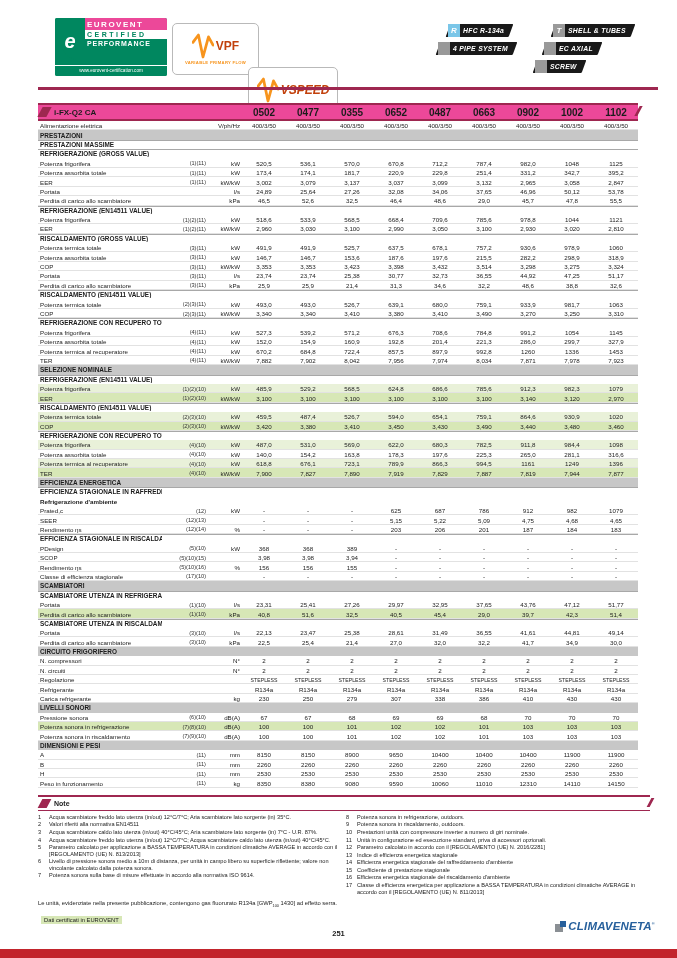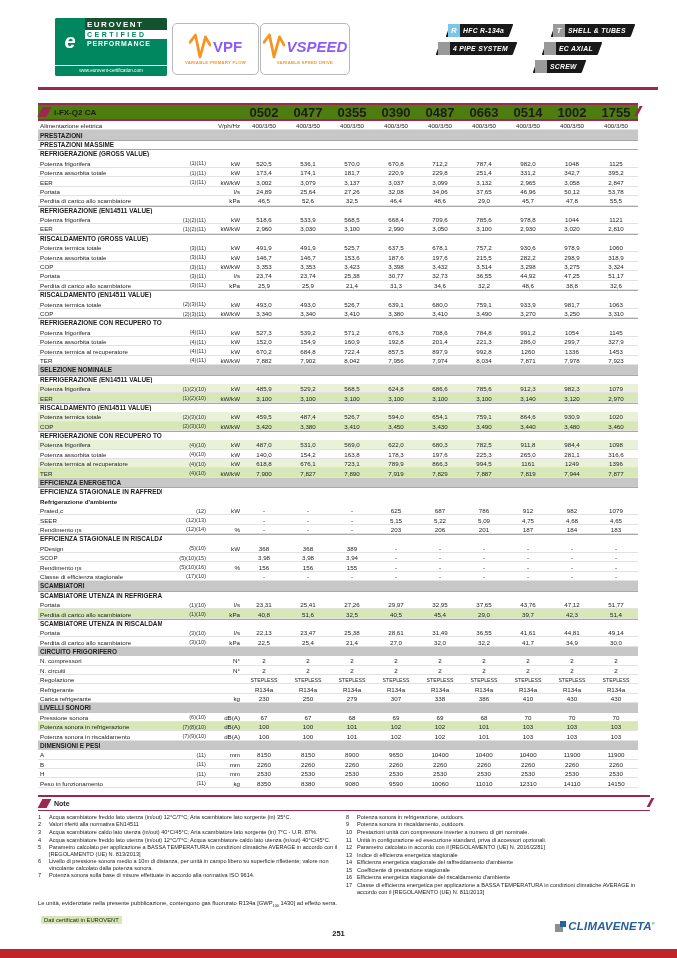--- a/index.html
+++ b/index.html
@@ -4,47 +4,47 @@
 <style>
   html,body{margin:0;padding:0;}
   body{width:677px;height:958px;background:#ffffff;font-family:"Liberation Sans",sans-serif;color:#1c1c1c;position:relative;overflow:hidden;}
   .abs{position:absolute;}
 
   
   .eurovent{left:55px;top:18px;width:112px;height:58px;background:#00875f;border-radius:2px;display:flex;flex-direction:column;overflow:hidden;}
   .ev-top{flex:1;display:flex;}
   .ev-emblem{width:30px;background:#00875f;color:#fff;display:flex;align-items:center;justify-content:center;font-size:20px;font-style:italic;font-weight:bold;clip-path:polygon(0 0,100% 0,100% 100%,35% 78%,0 30%);}
   .ev-lines{flex:1;display:flex;flex-direction:column;}
-  .ev-l1{background:#14532d;color:#fff;font-weight:bold;font-size:8px;letter-spacing:1.5px;padding:2px 2px 1px 2px;}
+  .ev-l1{background:#ec4899;color:#fff;font-weight:bold;font-size:8px;letter-spacing:1.5px;padding:2px 2px 1px 2px;}
   .ev-l2{background:#fff;color:#00875f;font-weight:bold;font-size:7px;letter-spacing:2.5px;padding:1px 2px;}
   .ev-l3{background:#00875f;color:#fff;font-weight:bold;font-size:7px;letter-spacing:0.8px;padding:1px 2px;}
   .ev-url{background:#00875f;color:#fff;font-size:4.6px;text-align:center;padding:2px 0 3px 0;border-top:1px solid #fff;}
   .vbadge{top:23px;height:50px;border:1.5px solid #b9b9b9;border-radius:5px;background:#fff;display:flex;flex-direction:column;align-items:center;justify-content:center;}
   .vb-row{display:flex;align-items:center;gap:2px;}
-  .vb-title{font-weight:bold;font-size:15px;color:#8b5cf6;}
+  .vb-title{font-weight:bold;font-size:12px;color:#c2410c;}
   .vb-title.it{font-style:italic;}
   .vb-sub{font-size:4.2px;color:#f7941d;font-weight:bold;margin-top:1px;letter-spacing:0.3px;}
   
   .chip{position:absolute;height:13px;background:#191919;transform:skewX(-20deg);display:flex;align-items:center;border-radius:1px;}
   .chip-inner{transform:skewX(20deg);display:flex;align-items:center;height:100%;}
   .chip-letter{width:12px;height:100%;display:flex;align-items:center;justify-content:center;color:#fff;font-weight:bold;font-style:italic;font-size:8px;margin-right:3px;}
   .chip-label{color:#fff;font-weight:bold;font-style:italic;font-size:6.8px;letter-spacing:0.3px;padding-right:7px;white-space:nowrap;}
 
   
   .toprule{left:38px;top:87px;width:620px;height:3px;background:#9e2750;}
 
   
   .content{left:38px;top:103px;width:620px;}
   .sheet{width:600px;}
-  .thead{height:14px;border-top:2px solid #9e2750;border-bottom:2px solid #9e2750;display:flex;align-items:center;position:relative;background:#4d7c0f;}
+  .thead{height:14px;border-top:2px solid #9e2750;border-bottom:2px solid #9e2750;display:flex;align-items:center;position:relative;background:#ec4899;}
   .thead .wedgeL{width:9px;height:10px;background:#9e2750;transform:skewX(-28deg);margin-left:2px;margin-right:5px;}
   .thead .wedgeR{position:absolute;right:-2px;top:1px;width:3px;height:10px;background:#9e2750;transform:skewX(-28deg);}
   .t-title{font-weight:bold;font-size:8px;flex:0 0 188px;}
   .hvals{display:flex;}
-  .hval{width:44px;text-align:center;font-weight:bold;font-size:13px;}
+  .hval{width:44px;text-align:center;font-weight:bold;font-size:10px;}
 
   .row{height:9.4px;display:flex;align-items:center;font-size:6.2px;}
   .row.data{box-shadow:inset 0 -1px 0 #e2e2e2;}
   .row.band{background:#c7c7c7;font-weight:bold;font-size:6.4px;}
   .row.band .lbl{padding-left:2px;}
   .row.sub{font-weight:bold;font-size:6.4px;box-shadow:inset 0 1px 0 #a8a8a8;}
   .row.sub .lbl{padding-left:2px;}
   .row.sub2{font-weight:bold;font-size:6.2px;}
   .row.sub2 .lbl{padding-left:2px;}
   .row .lbl{width:122px;padding-left:2px;white-space:nowrap;overflow:hidden;}
@@ -98,21 +98,21 @@
 <div class="abs vbadge" style="left:172px;width:85px;">
   <div class="vb-row">
     <svg width="22" height="26" viewBox="0 0 24 28">
       <polyline points="1,10 7,2 12,26 18,4 23,13" fill="none" stroke="#f7941d" stroke-width="3" stroke-linejoin="round" stroke-linecap="round"></polyline>
     </svg>
     <span class="vb-title">VPF</span>
   </div>
   <div class="vb-sub">VARIABLE PRIMARY FLOW</div>
 </div>
 
-<div class="abs vbadge" style="left:260px;width:88px;">
+<div class="abs vbadge" style="left:248px;width:88px;margin-top:44px;">
   <div class="vb-row">
     <svg width="22" height="26" viewBox="0 0 24 28">
       <polyline points="1,10 7,2 12,26 18,4 23,13" fill="none" stroke="#f7941d" stroke-width="3" stroke-linejoin="round" stroke-linecap="round"></polyline>
     </svg>
     <span class="vb-title it">VSPEED</span>
   </div>
   <div class="vb-sub">VARIABLE SPEED DRIVE</div>
 </div>
 
 <div class="chip" style="left:448px;top:24px;">
@@ -150,26 +150,26 @@
 
 <div class="abs content">
   <div class="sheet">
     <div class="thead">
       <span class="wedgeL"></span>
       <span class="t-title">i-FX-Q2 CA</span>
       <span class="hvals">
           <span class="hval">0502</span>
           <span class="hval">0477</span>
           <span class="hval">0355</span>
-          <span class="hval">0390</span>
+          <span class="hval">0652</span>
           <span class="hval">0487</span>
           <span class="hval">0663</span>
-          <span class="hval">0514</span>
+          <span class="hval">0902</span>
           <span class="hval">1002</span>
-          <span class="hval">1755</span>
+          <span class="hval">1102</span>
         </span>
       <span class="wedgeR"></span>
     </div>
     <div>
         <div class="row data">
           <span class="lbl">Alimentazione elettrica</span>
           <span class="ref"></span>
           <span class="unit">V/ph/Hz</span>
           <span class="val">400/3/50</span>
           <span class="val">400/3/50</span>

